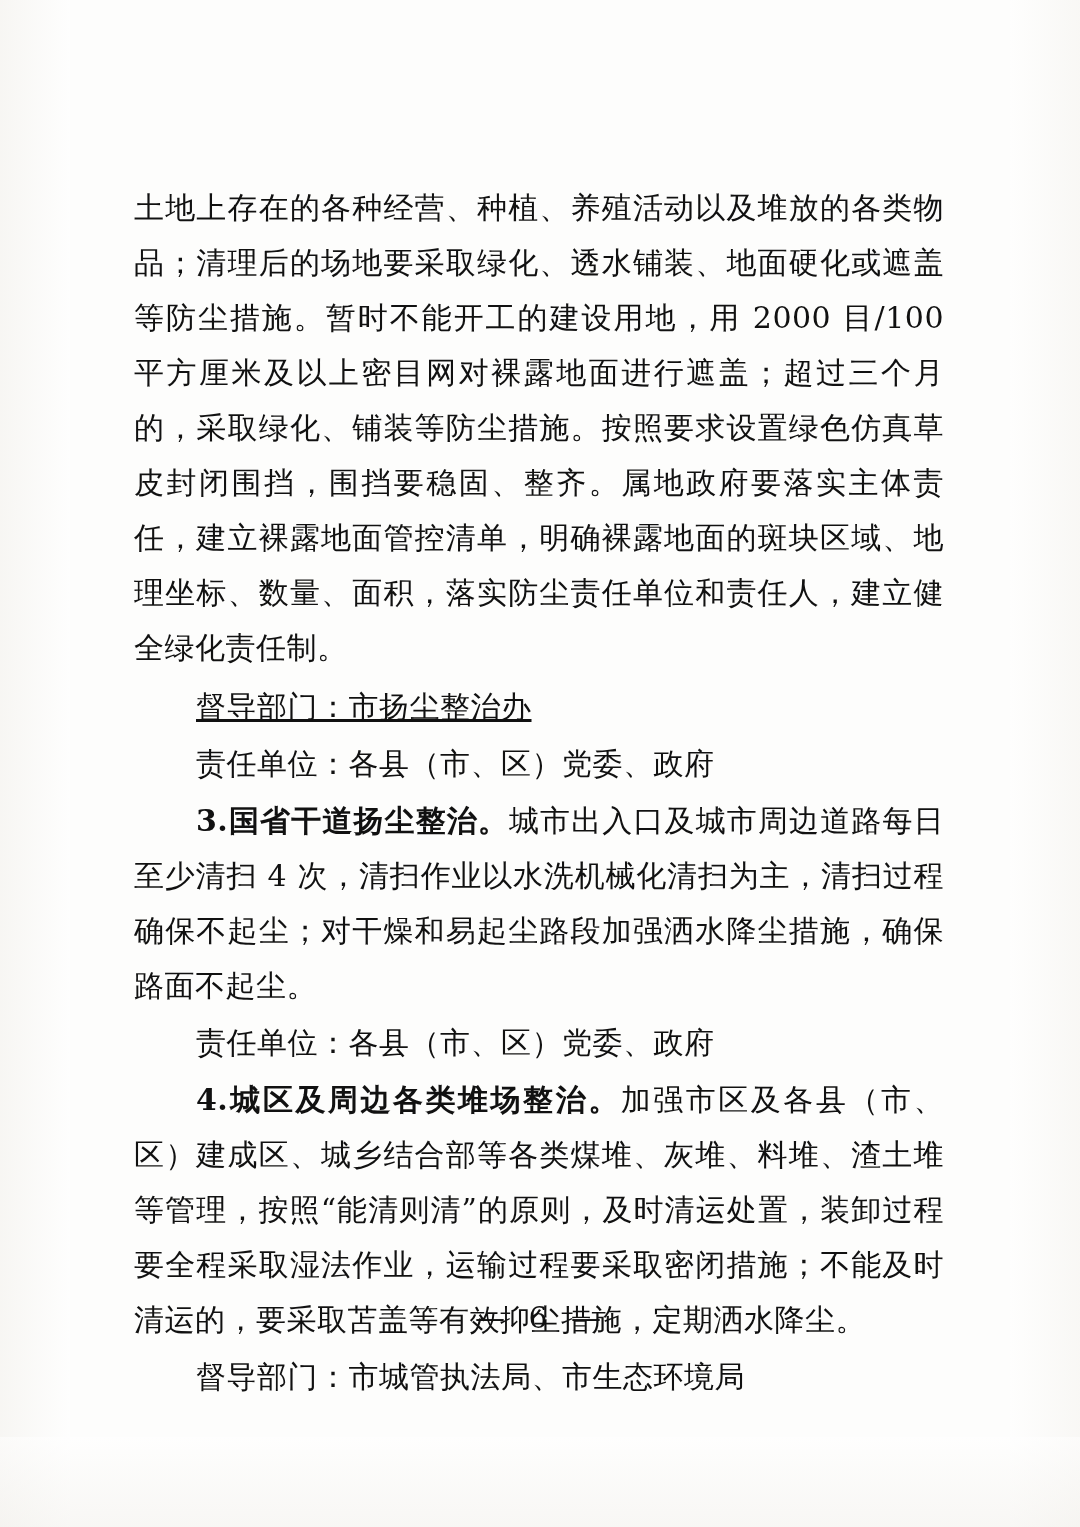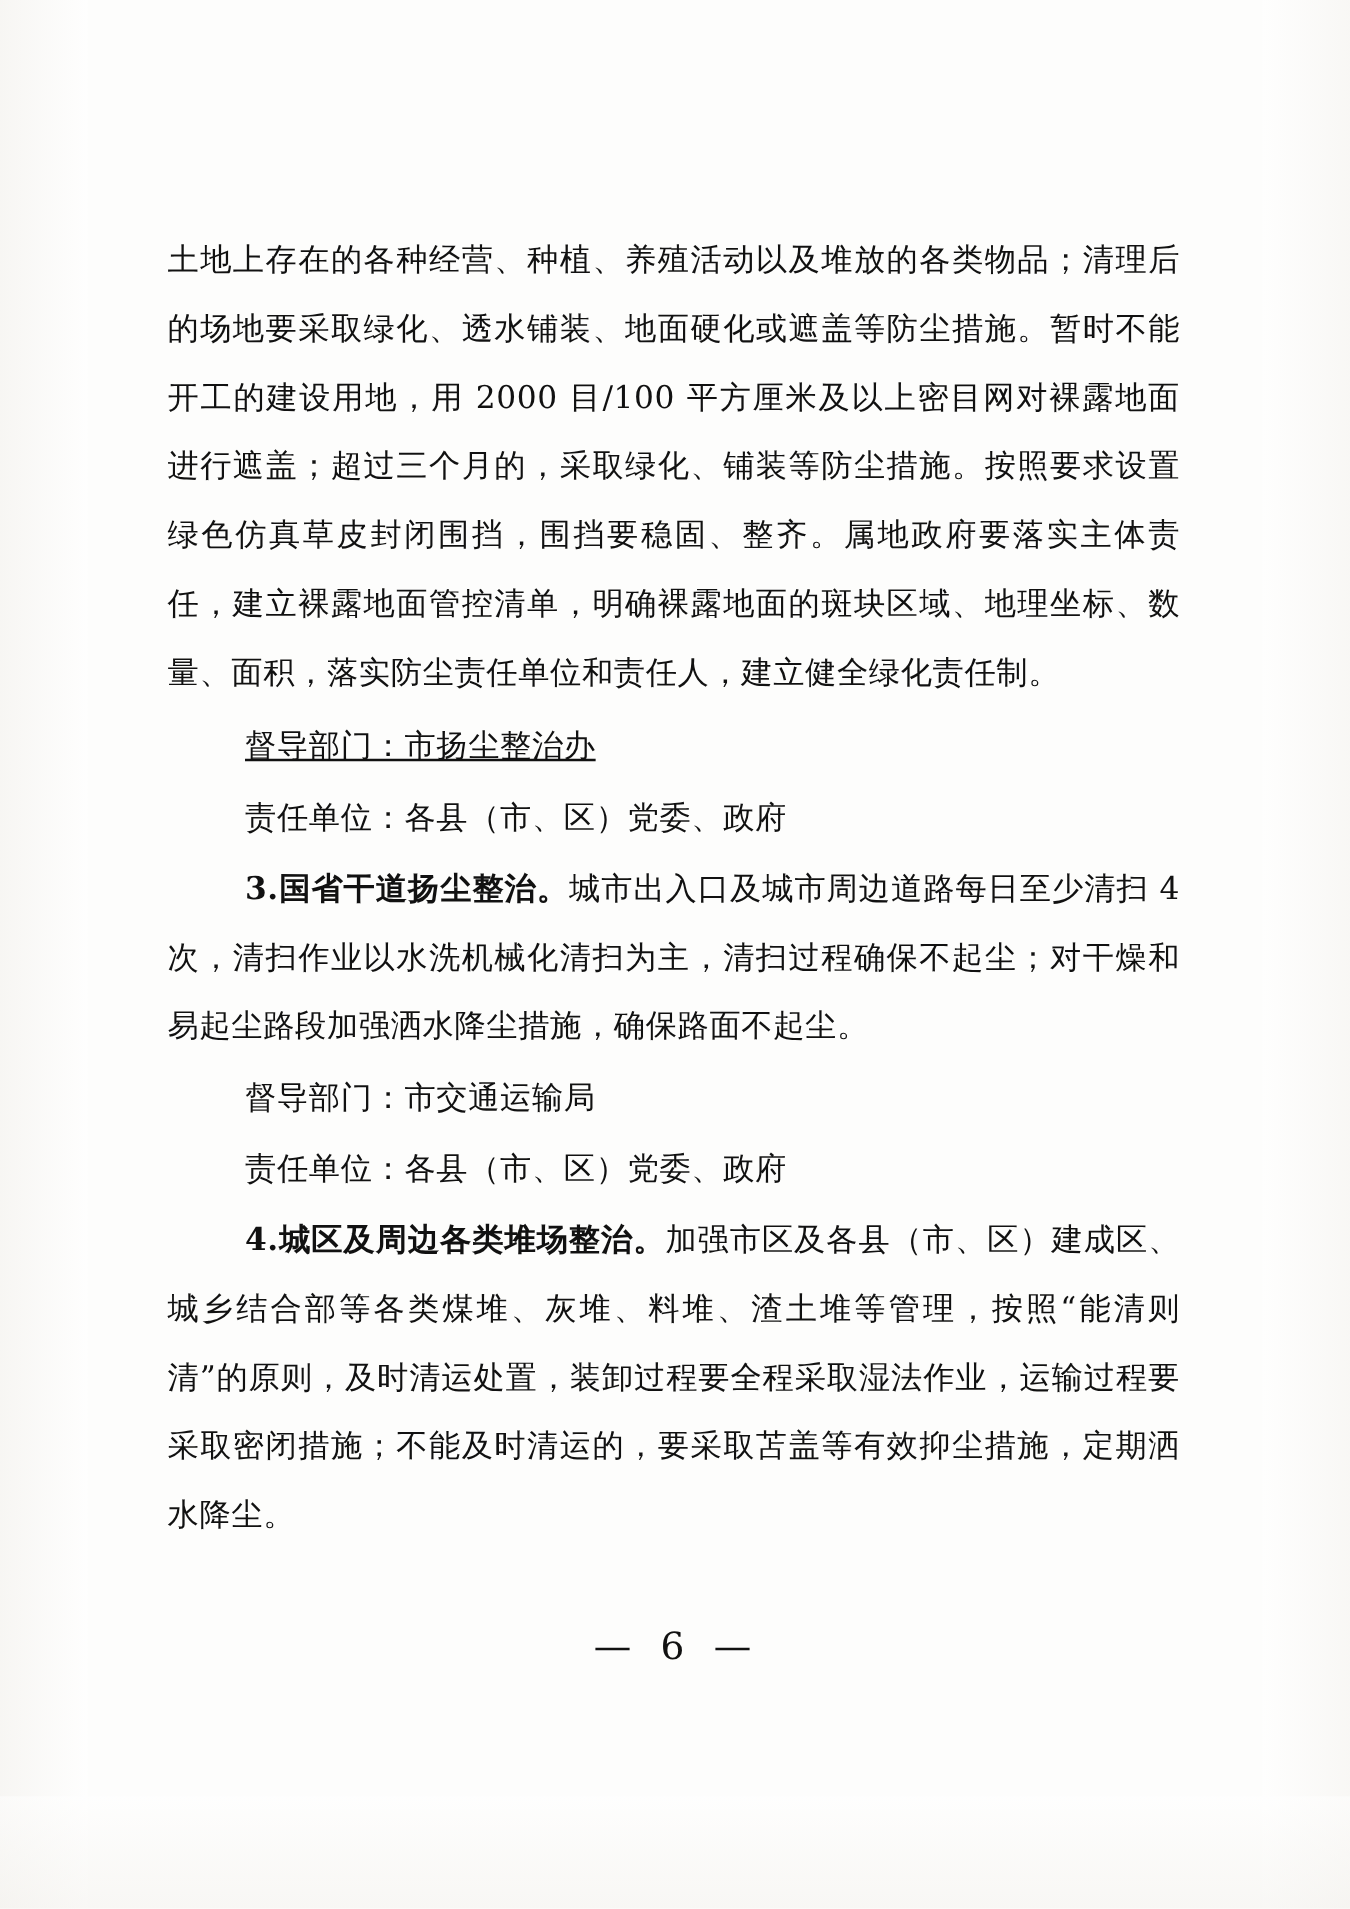--- a/index.html
+++ b/index.html
@@ -20,21 +20,21 @@
     background: #fdfdfc;
   }
   .content {
     position: absolute;
     left: 134px;
     top: 180px;
     width: 810px;
   }
   .para {
     font-family: "DejaVu Serif", serif;
-    font-size: 25px;
+    font-size: 30px;
     line-height: 55px;
     color: #111111;
     text-align: justify;
     text-justify: inter-ideograph;
     letter-spacing: 0.5px;
     margin: 0 0 2px 0;
   }
   .para.indent {
     text-indent: 62px;
   }
@@ -95,26 +95,26 @@
   <div class="content">
 
     <p class="para">土地上存在的各种经营、种植、养殖活动以及堆放的各类物品；清理后的场地要采取绿化、透水铺装、地面硬化或遮盖等防尘措施。暂时不能开工的建设用地，用 2000 目/100 平方厘米及以上密目网对裸露地面进行遮盖；超过三个月的，采取绿化、铺装等防尘措施。按照要求设置绿色仿真草皮封闭围挡，围挡要稳固、整齐。属地政府要落实主体责任，建立裸露地面管控清单，明确裸露地面的斑块区域、地理坐标、数量、面积，落实防尘责任单位和责任人，建立健全绿化责任制。</p>
 
     <p class="para indent line-block">督导部门：市扬尘整治办</p>
 
     <p class="para indent">责任单位：各县（市、区）党委、政府</p>
 
     <p class="para indent"><span class="bold-lead">3.国省干道扬尘整治。</span><span>城市出入口及城市周边道路每日至少清扫 4 次，清扫作业以水洗机械化清扫为主，清扫过程确保不起尘；对干燥和易起尘路段加强洒水降尘措施，确保路面不起尘。</span></p>
 
-    <p class="para indent">督导部门：市交通运输局</p>
 
     <p class="para indent">责任单位：各县（市、区）党委、政府</p>
 
     <p class="para indent"><span class="bold-lead">4.城区及周边各类堆场整治。</span><span>加强市区及各县（市、区）建成区、城乡结合部等各类煤堆、灰堆、料堆、渣土堆等管理，按照“能清则清”的原则，及时清运处置，装卸过程要全程采取湿法作业，运输过程要采取密闭措施；不能及时清运的，要采取苫盖等有效抑尘措施，定期洒水降尘。</span></p>
 
+    <p class="para indent">督导部门：市城管执法局、市生态环境局</p>
 
   </div>
 
   <div class="footer">
     <span class="dash">—</span>
     <span class="pagenum">6</span>
     <span class="dash">—</span>
   </div>
 </div>
 

